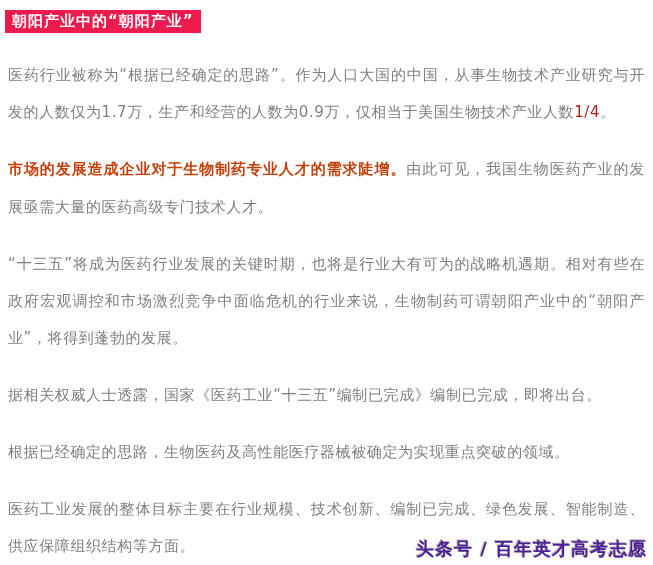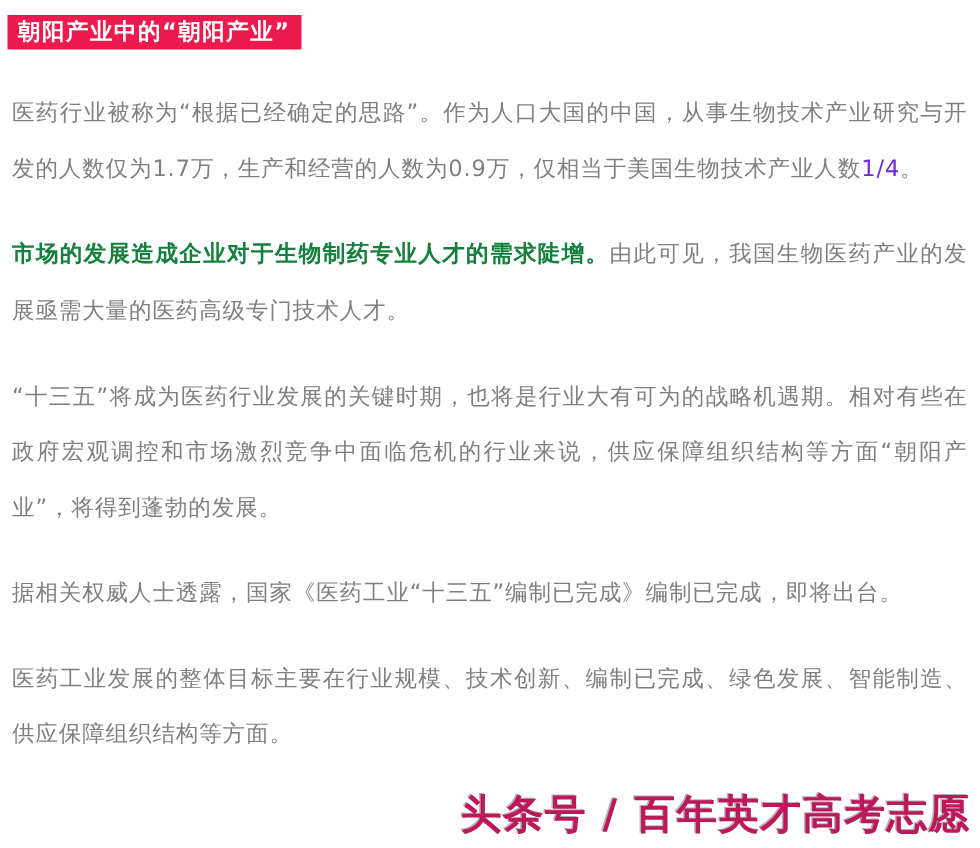--- a/index.html
+++ b/index.html
@@ -32,58 +32,59 @@
   }
   .content p {
     font-size: 15px;
     line-height: 37px;
     color: #7f7f7f;
     text-align: justify;
     margin-bottom: 20px;
     letter-spacing: 0.6px;
   }
   .lead-bold {
-    color: #15803d;
+    color: #c2410c;
     font-weight: bold;
     font-family: Liberation Mono, monospace;
   }
   .hl {
-    color: #6d28d9;
+    color: #b91c1c;
   }
   .watermark {
     position: absolute;
     right: 6px;
     bottom: 4px;
-    font-size: 27px;
+    font-size: 18px;
     font-weight: bold;
     letter-spacing: 1px;
-    color: #be185d;
+    color: #4c1d95;
     text-shadow: -1px -1px 0 #b3b3b3, 1px 1px 0 #ffffff;
     white-space: nowrap;
   }
 </style>
 </head>
 <body>
 
 <div class="page">
 
   <div class="banner">
     <span>朝阳产业中的“朝阳产业”</span>
   </div>
 
   <div class="content">
 
     <p><span>医药行业被称为“根据已经确定的思路”。作为人口大国的中国，从事生物技术产业研究与开发的人数仅为1.7万，生产和经营的人数为0.9万，仅相当于美国生物技术产业人数</span><span class="hl">1/4</span><span>。</span></p>
 
     <p><span class="lead-bold">市场的发展造成企业对于生物制药专业人才的需求陡增。</span><span>由此可见，我国生物医药产业的发展亟需大量的医药高级专门技术人才。</span></p>
 
-    <p>“十三五”将成为医药行业发展的关键时期，也将是行业大有可为的战略机遇期。相对有些在政府宏观调控和市场激烈竞争中面临危机的行业来说，供应保障组织结构等方面“朝阳产业”，将得到蓬勃的发展。</p>
+    <p>“十三五”将成为医药行业发展的关键时期，也将是行业大有可为的战略机遇期。相对有些在政府宏观调控和市场激烈竞争中面临危机的行业来说，生物制药可谓朝阳产业中的“朝阳产业”，将得到蓬勃的发展。</p>
 
     <p>据相关权威人士透露，国家《医药工业“十三五”编制已完成》编制已完成，即将出台。</p>
 
+    <p>根据已经确定的思路，生物医药及高性能医疗器械被确定为实现重点突破的领域。</p>
 
     <p>医药工业发展的整体目标主要在行业规模、技术创新、编制已完成、绿色发展、智能制造、供应保障组织结构等方面。</p>
 
   </div>
 
   <div class="watermark">头条号 / 百年英才高考志愿</div>
 
 </div>
 
 </body></html>

